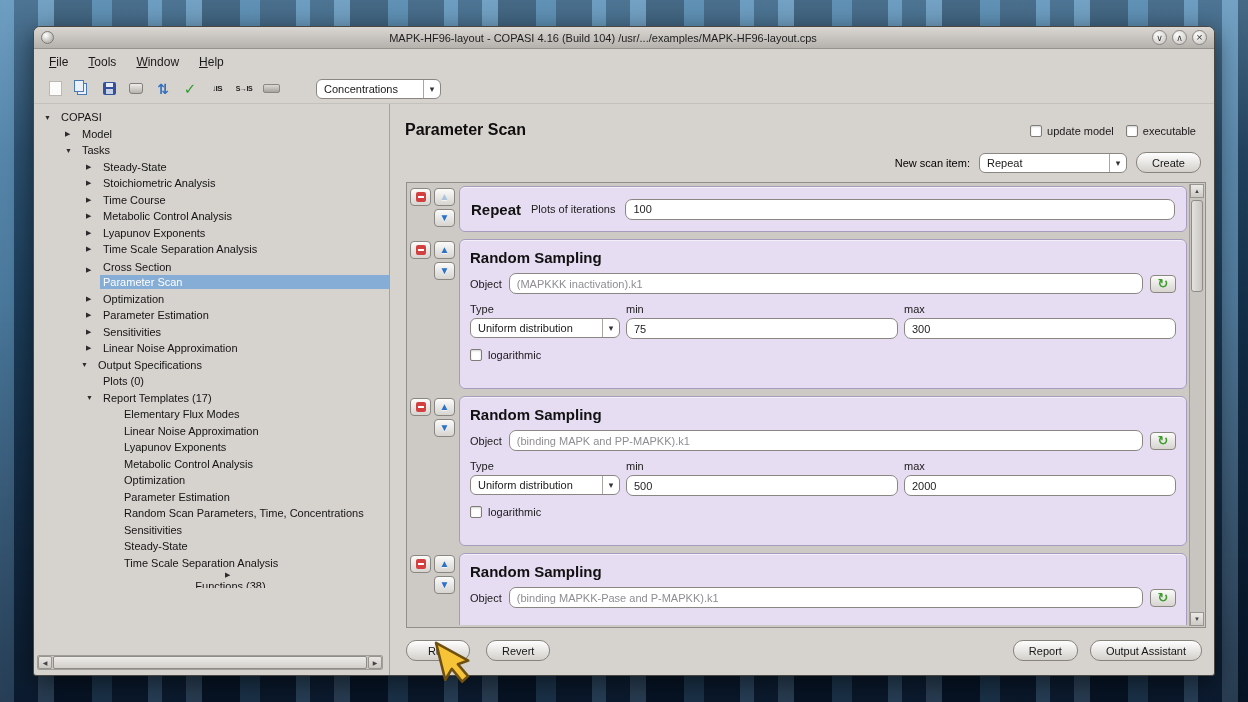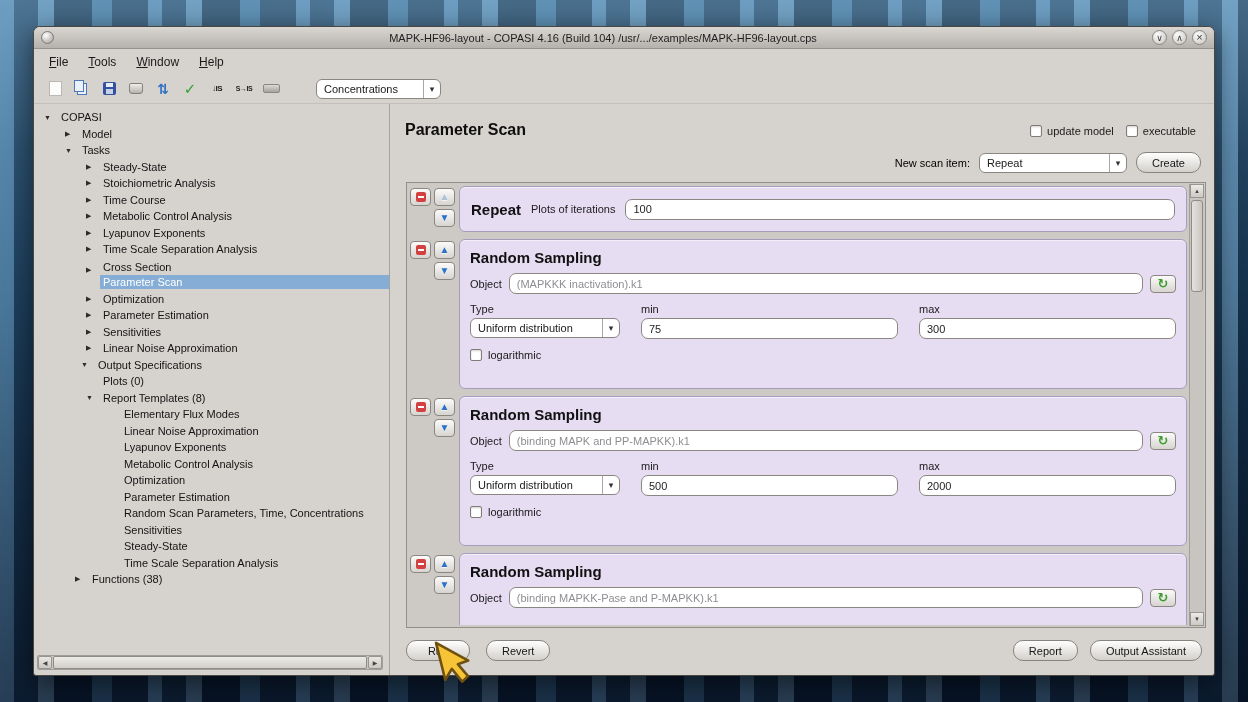--- a/index.html
+++ b/index.html
@@ -82,21 +82,21 @@
 .rp-label{color:#1c1c1c;white-space:nowrap}
 .tin{height:21px;background:#fff;border:1px solid #8a8782;border-radius:7px;font-size:11px;color:#1d1d1d;padding:0 7px;min-width:0}
 .repeat-panel .tin{flex:1}
 .random-panel{height:150px;padding:0 10px;overflow:hidden}
 .rs-title{font-size:15px;font-weight:bold;color:#111;margin:9px 0 7px 0}
 .obj-row{display:flex;align-items:center;gap:7px}
 .obj-label{flex:none;color:#1a1a1a}
 .obj-row .tin{flex:1;color:#8f8d92}
 .obj-btn{flex:none;width:26px;height:18px;background:linear-gradient(#fbfbfa,#d7d4d0);border:1px solid #8a8782;border-radius:4px;display:flex;align-items:center;justify-content:center;padding:0}
 .green-ic::after{content:"↻";color:#3d9b2e;font-size:13px;font-weight:bold;line-height:1}
-.cols{display:flex;gap:21px}
+.cols{display:flex;gap:6px}
 .col-type{width:150px;flex:none}
 .col-mm{flex:1;min-width:0}
 .lbl-row{margin:9px 0 3px 0;color:#1a1a1a}
 .fld-row .combo{width:150px;flex:none}
 .fld-row .tin{flex:1}
 .log-row{display:flex;align-items:center;gap:6px;margin-top:10px;color:#1a1a1a}
 .vscroll{position:absolute;top:1px;right:1px;bottom:1px;width:15px;background:#c8c5c0;border-left:1px solid #a3a09b}
 .vs-btn{position:absolute;left:0;width:14px;height:14px;background:linear-gradient(#eceae7,#cdcac5);border:1px solid #98958f;display:flex;align-items:center;justify-content:center;color:#444;padding:0}
 .vs-btn.top{top:0}
 .vs-btn.top::after{content:"▲";font-size:6px}
@@ -232,21 +232,21 @@
           <div class="tree-row" style="padding-left: 44px;">
             <span class="tree-arrow">▼</span>
             <span class="tree-label">Output Specifications</span>
           </div>
           <div class="tree-row" style="padding-left: 49px;">
             <span class="tree-arrow"></span>
             <span class="tree-label">Plots (0)</span>
           </div>
           <div class="tree-row" style="padding-left: 49px;">
             <span class="tree-arrow">▼</span>
-            <span class="tree-label">Report Templates (8)</span>
+            <span class="tree-label">Report Templates (17)</span>
           </div>
           <div class="tree-row" style="padding-left: 70px;">
             <span class="tree-arrow"></span>
             <span class="tree-label">Elementary Flux Modes</span>
           </div>
           <div class="tree-row" style="padding-left: 70px;">
             <span class="tree-arrow"></span>
             <span class="tree-label">Linear Noise Approximation</span>
           </div>
           <div class="tree-row" style="padding-left: 70px;">
@@ -274,21 +274,21 @@
             <span class="tree-label">Sensitivities</span>
           </div>
           <div class="tree-row" style="padding-left: 70px;">
             <span class="tree-arrow"></span>
             <span class="tree-label">Steady-State</span>
           </div>
           <div class="tree-row" style="padding-left: 70px;">
             <span class="tree-arrow"></span>
             <span class="tree-label">Time Scale Separation Analysis</span>
           </div>
-          <div class="tree-row" style="padding-left: 38px;">
+          <div class="tree-row" style="padding-left: 38px; flex-direction: column;">
             <span class="tree-arrow">▶</span>
             <span class="tree-label">Functions (38)</span>
           </div>
         </div>
       <div class="hscroll">
         <button class="hs-btn left"></button>
         <span class="hs-thumb"></span>
         <button class="hs-btn right"></button>
       </div>
     </div>

